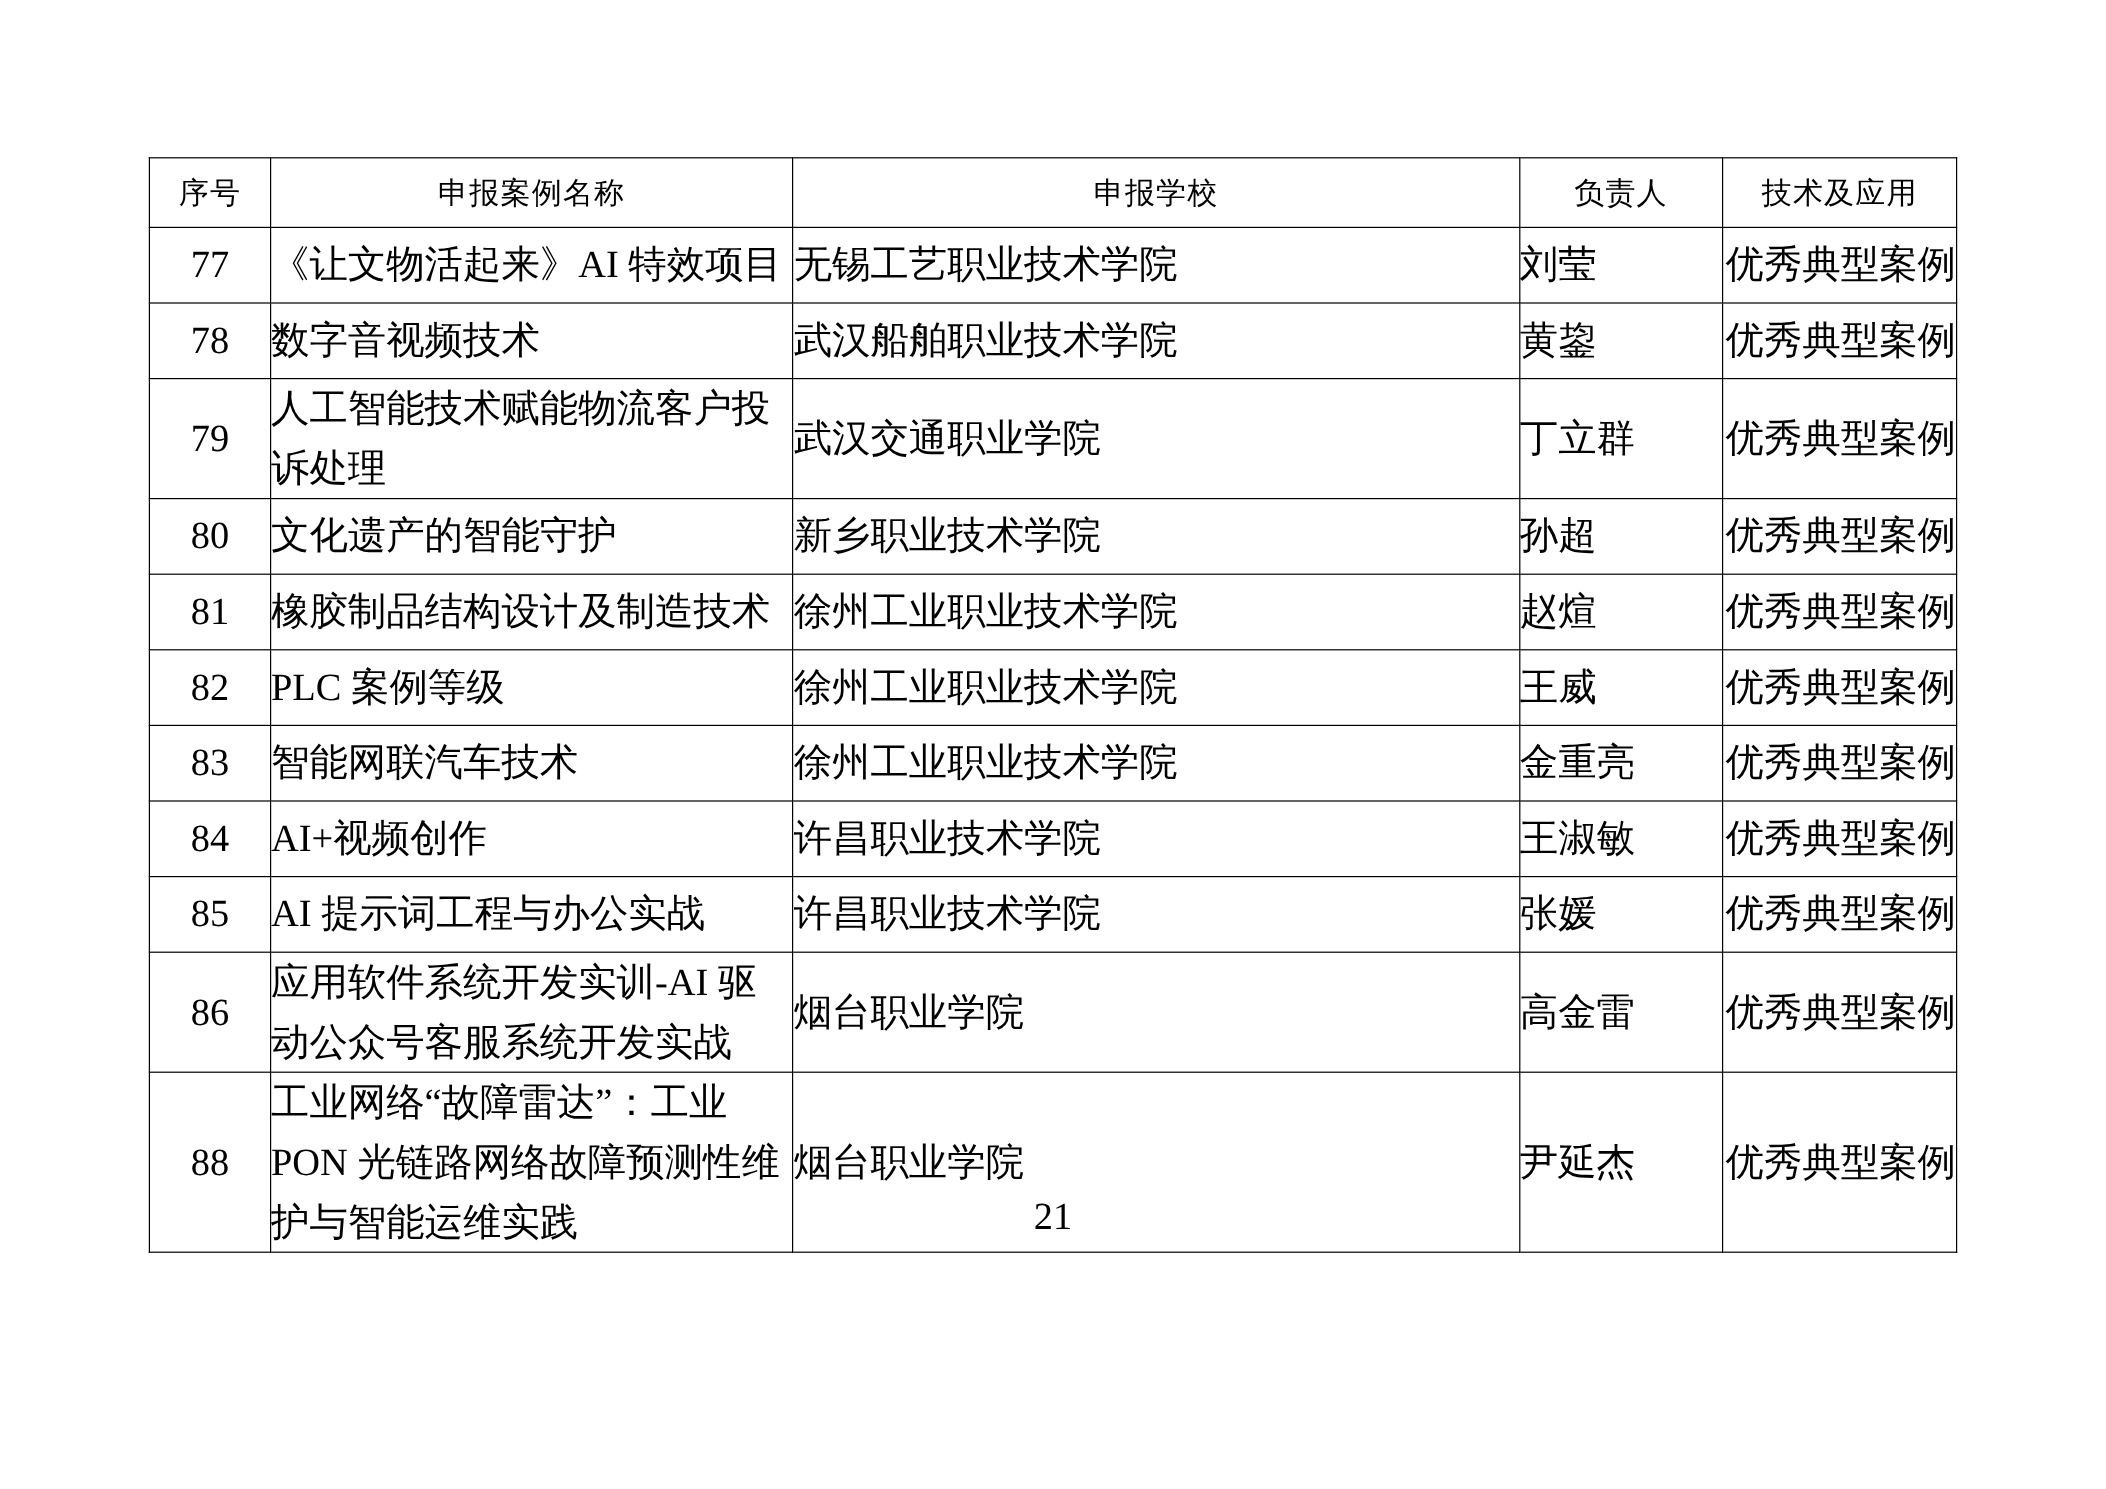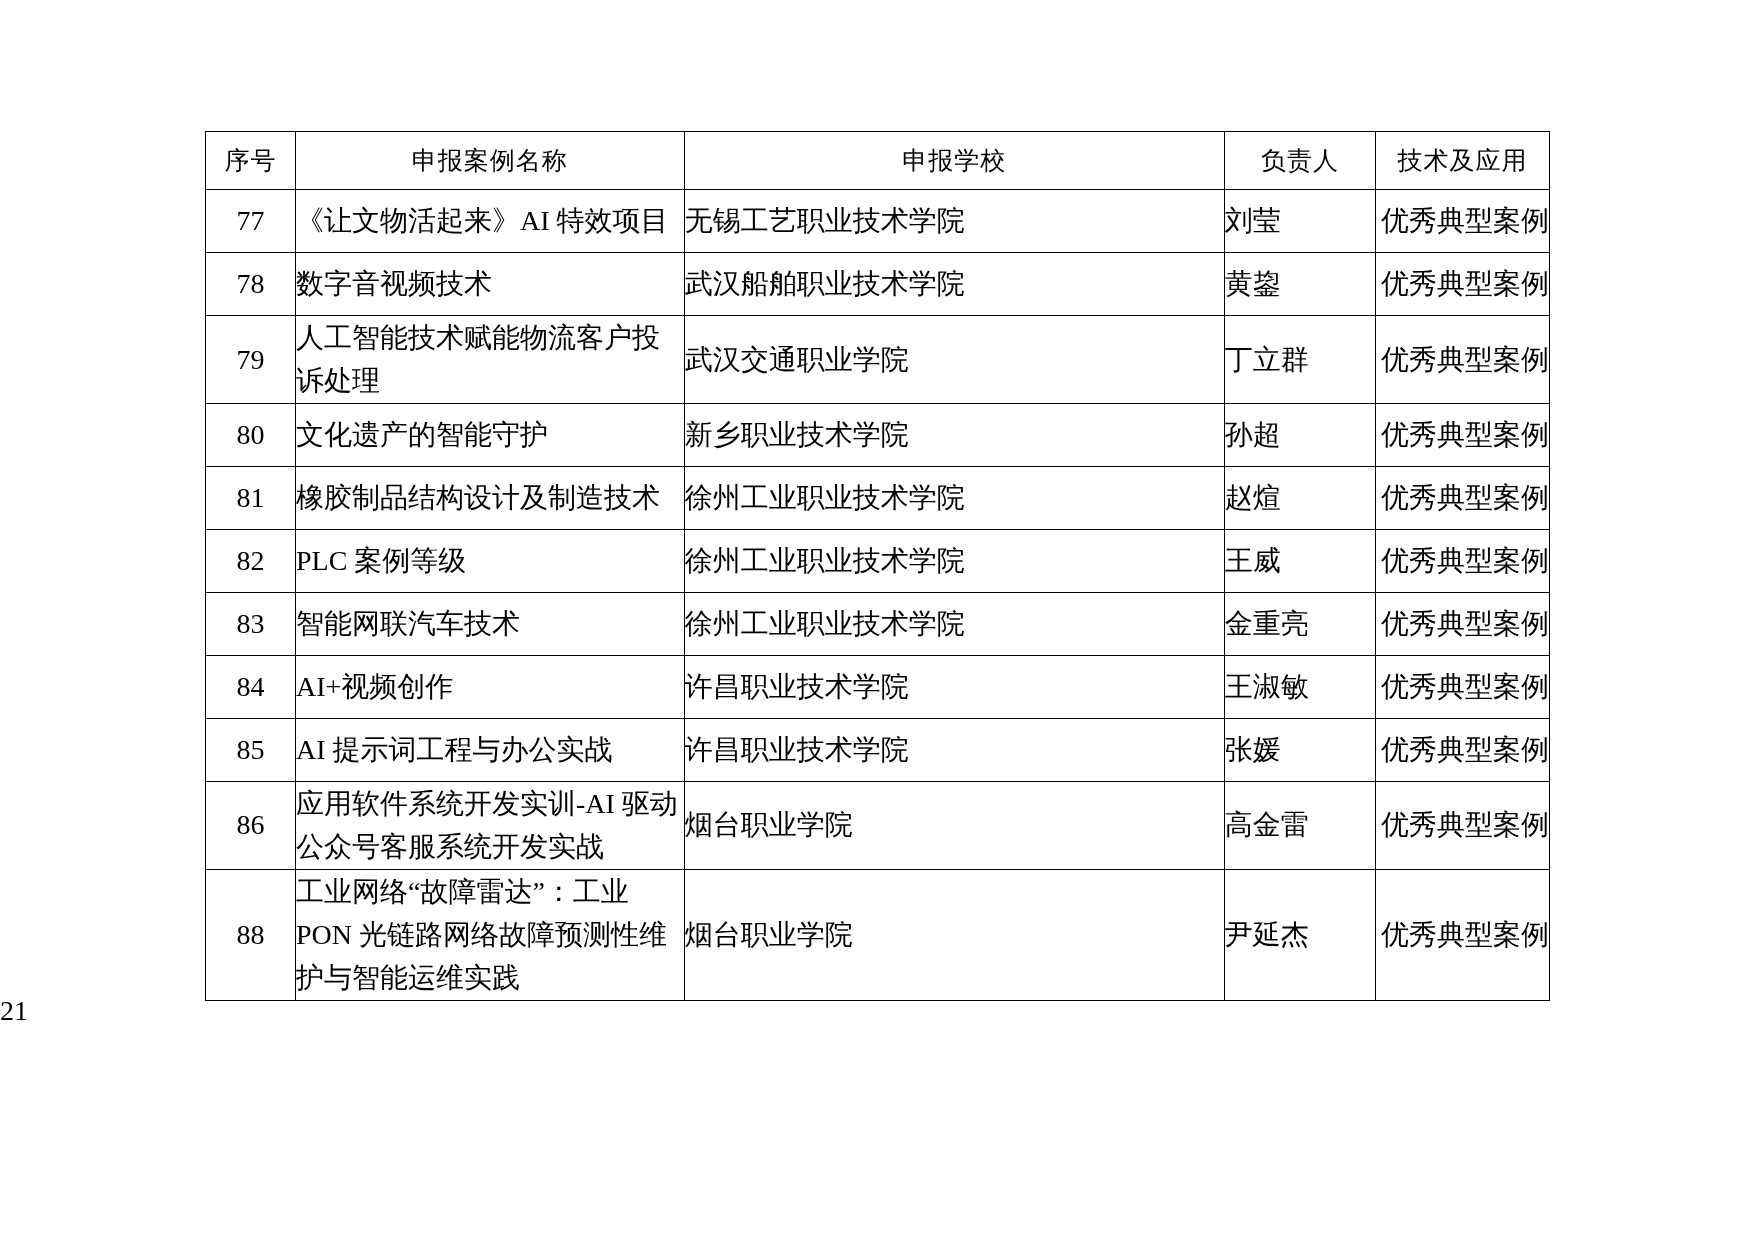--- a/index.html
+++ b/index.html
@@ -18,21 +18,21 @@
   .page {
     box-sizing: border-box;
     width: 1755px;
     height: 1241px;
     padding: 131px 0 0 0;
     position: relative;
   }
   table.case-table {
     border-collapse: collapse;
     margin: 0 auto;
-    width: 1345px;
+    width: 1507px;
     table-layout: fixed;
   }
   table.case-table td,
   table.case-table th {
     border: 1.4px solid #000000;
     padding: 0;
     vertical-align: middle;
     font-weight: normal;
   }
   .col-no    { width: 88px; }
@@ -41,21 +41,21 @@
   .col-head  { width: 148px; }
   .col-level { width: 170px; }
 
   thead td {
     text-align: center;
     font-size: 25px;
     height: 57px;
     letter-spacing: 1px;
   }
   tbody td {
-    font-size: 28px;
+    font-size: 32px;
     line-height: 1.55;
   }
   .c-no {
     text-align: center;
     height: 62px;
   }
   .c-name {
     text-align: left;
     padding: 8px 10px 8px 12px;
   }
@@ -67,21 +67,22 @@
   }
   .c-level {
     text-align: right;
     white-space: nowrap;
   }
   .page-number {
     position: absolute;
     left: 0;
     right: 0;
     top: 995px;
-    font-size: 28px;
+    text-align: center;
+    font-size: 32px;
   }
 </style>
 </head>
 <body>
 
 <div class="page">
 
   <table class="case-table">
     <colgroup>
       <col class="col-no">

